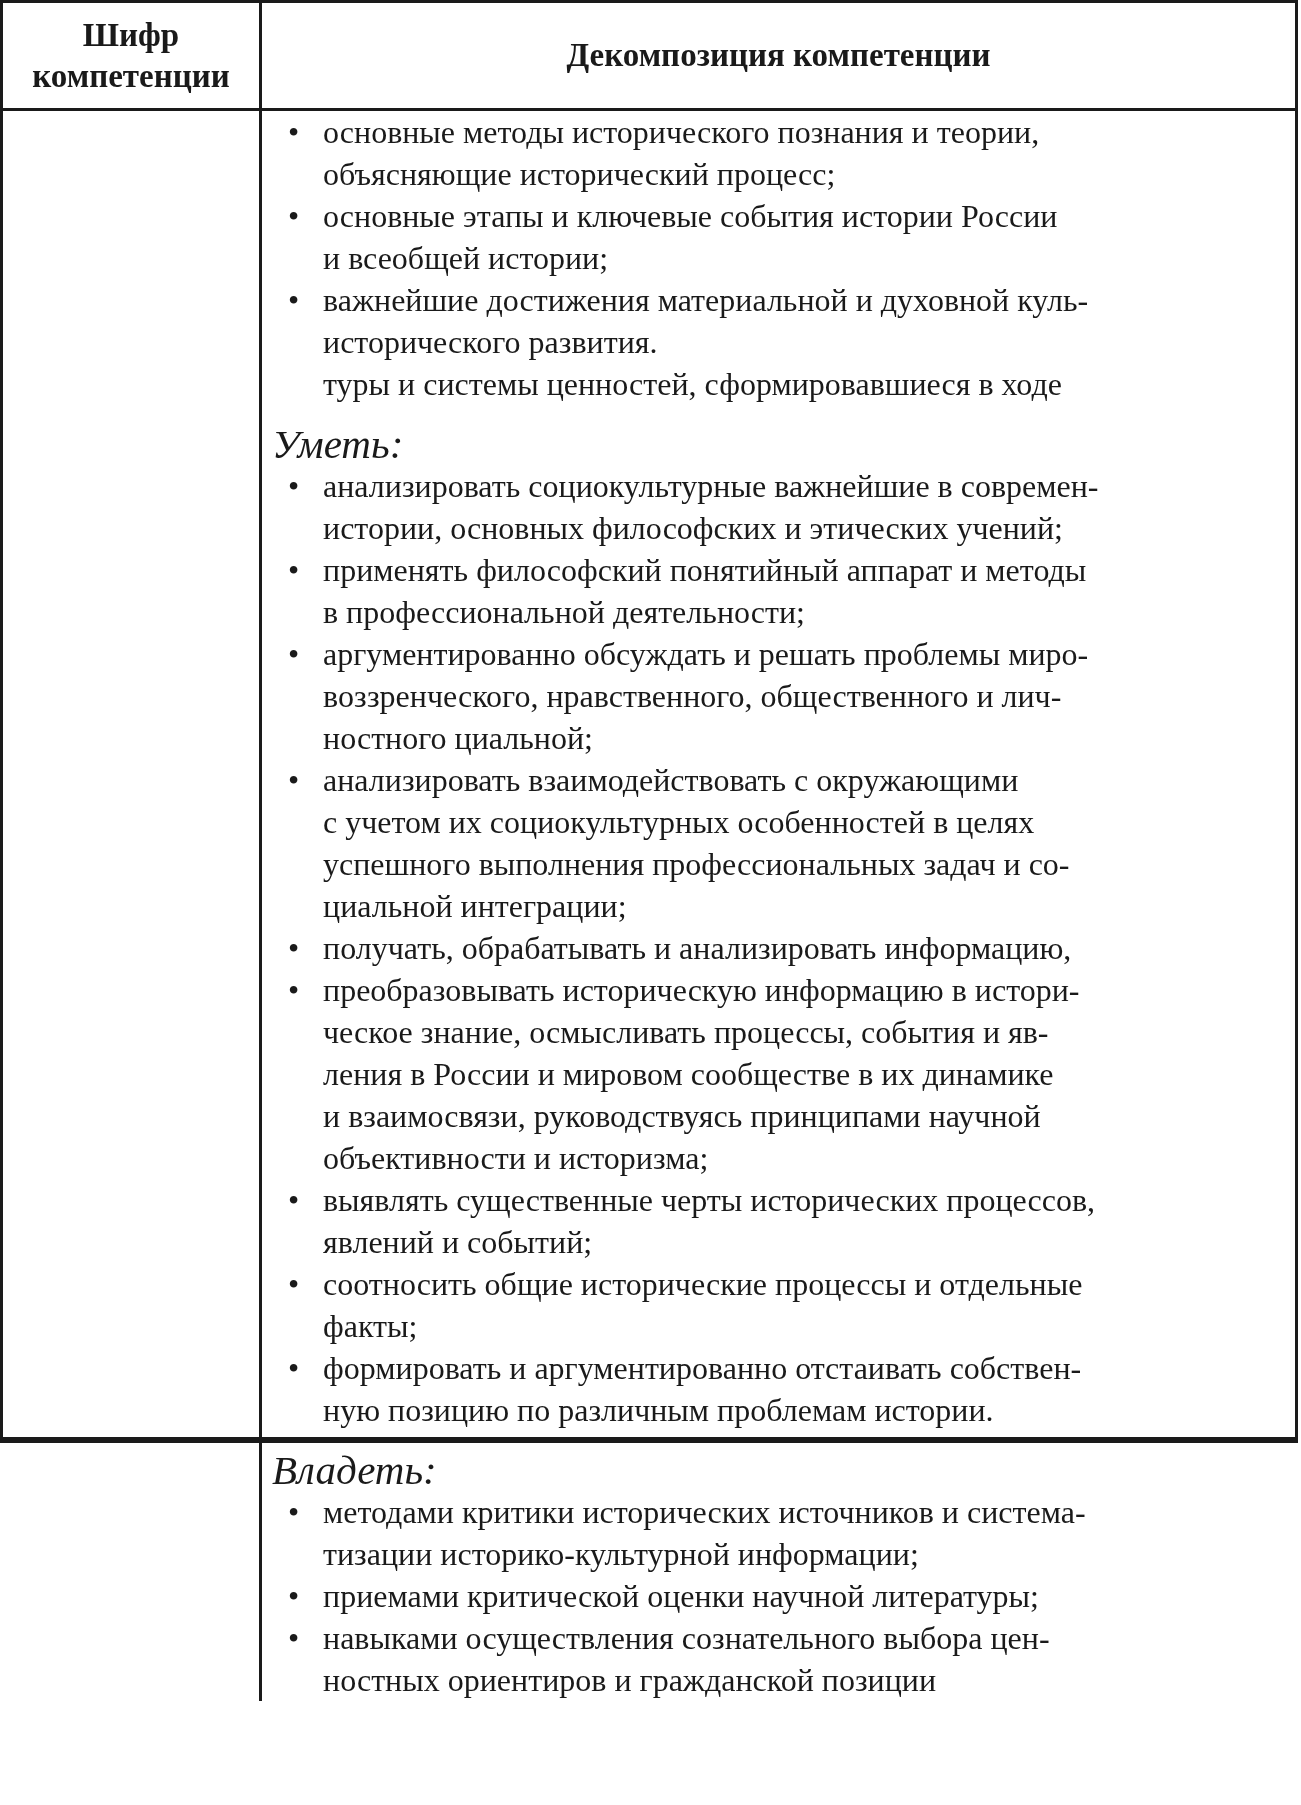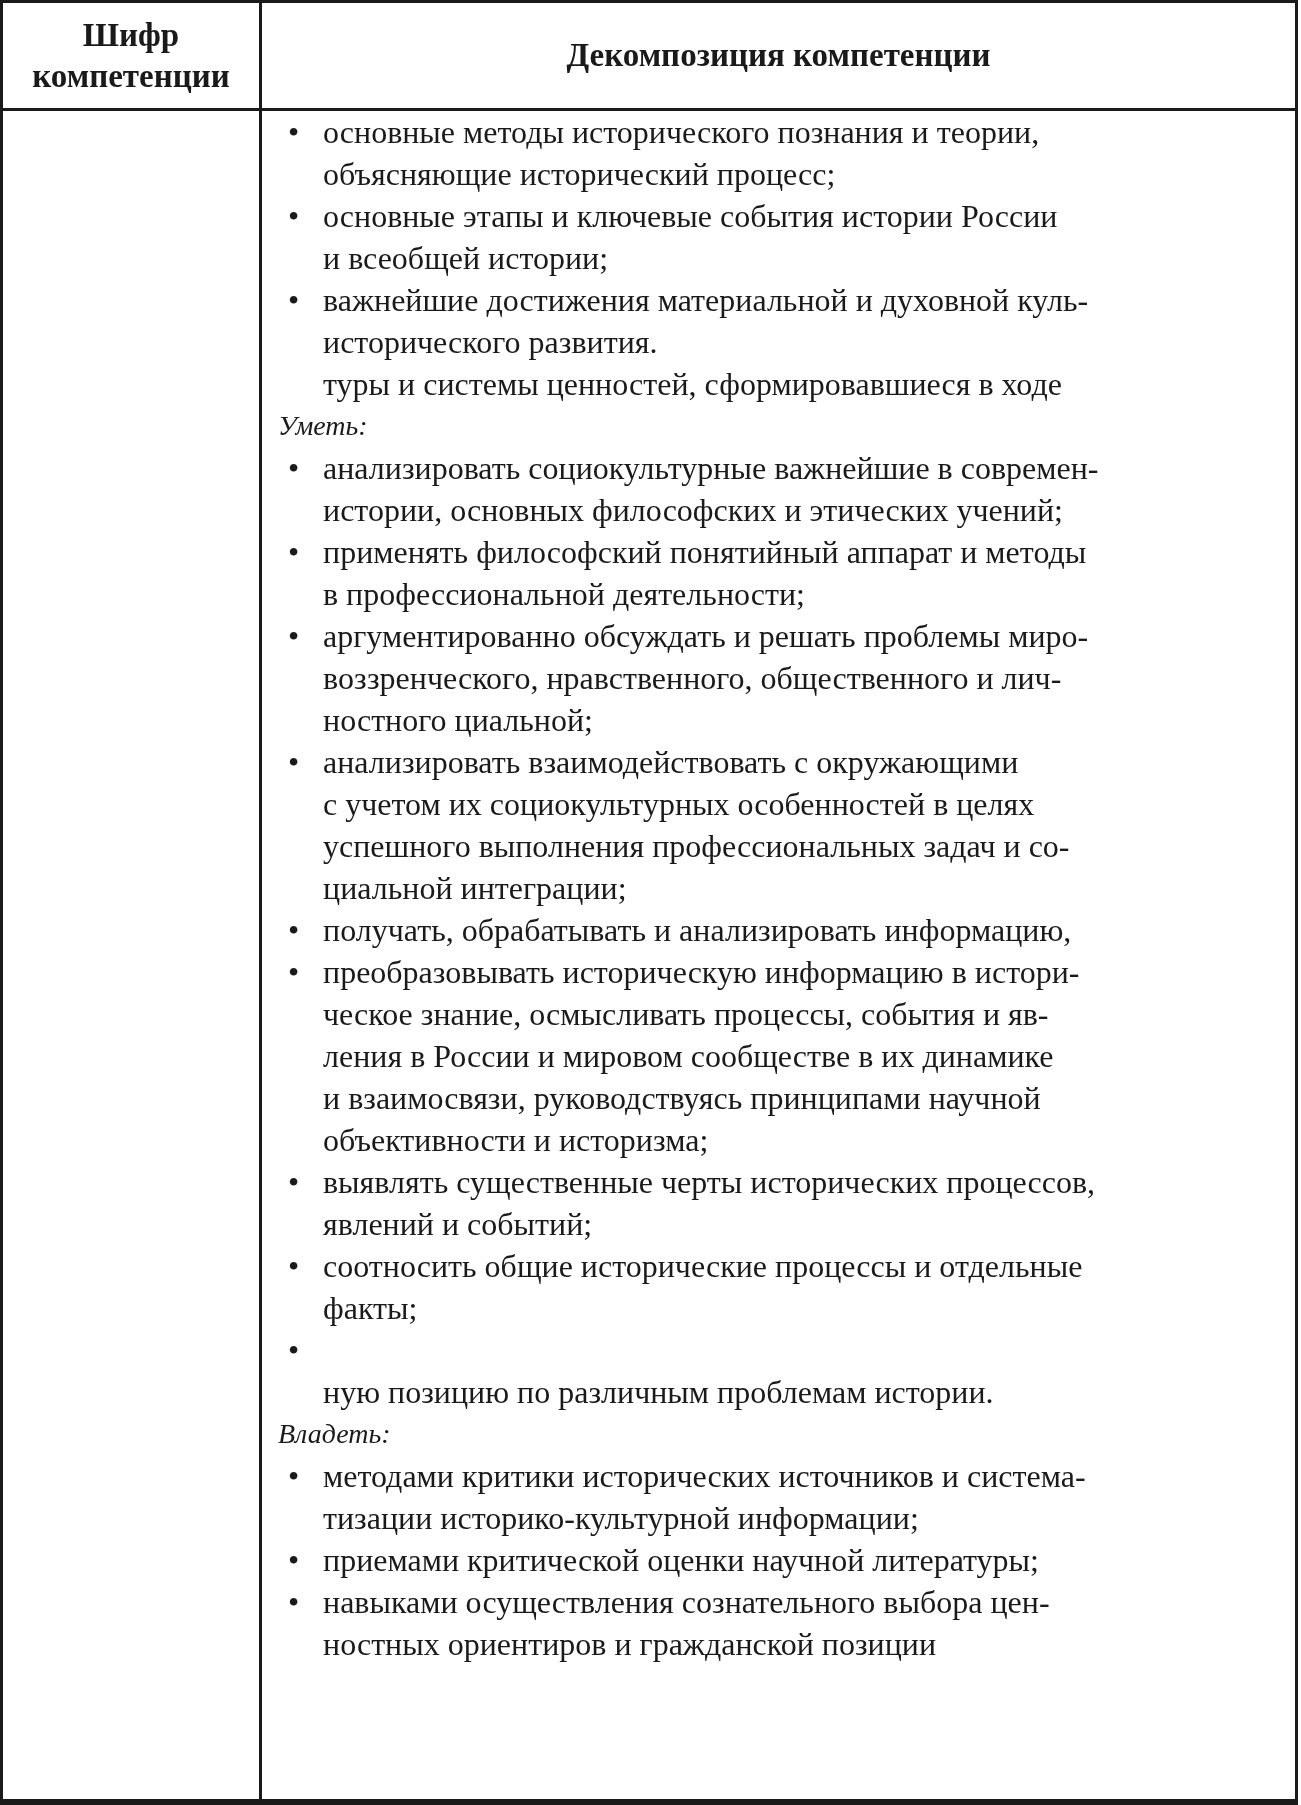--- a/index.html
+++ b/index.html
@@ -16,21 +16,21 @@
     width: 1301px;
     height: 1805px;
     background: #ffffff;
     overflow: hidden;
   }
   .comp-table {
     position: absolute;
     left: 0;
     top: 0;
     width: 1298px;
-    height: 1805px;
+    height: 1443px;
     box-sizing: border-box;
     border: 3px solid #1a1a1a;
     border-bottom-width: 6px;
     display: grid;
     grid-template-columns: 259px 1fr;
     grid-template-rows: 108px 1fr;
     background: #ffffff;
   }
   .cell {
     box-sizing: border-box;
@@ -66,24 +66,25 @@
   .line .bullet {
     position: absolute;
     left: 26px;
     top: 0;
     line-height: 42px;
     font-size: 32px;
   }
   .label-line {
     min-height: 42px;
     line-height: 42px;
-    font-size: 28px;
+    font-size: 41px;
     font-style: italic;
-    padding-left: 16px;
+    padding-left: 10px;
     white-space: nowrap;
+    margin-top: 18px;
   }
 </style>
 </head>
 <body>
 
 <div class="page">
   <div class="comp-table">
 
     <div class="cell col1 head">
       <span>Шифр</span>
@@ -122,21 +123,21 @@
         <div class="line"><span class="bullet">•</span><span>получать, обрабатывать и анализировать информацию,</span></div>
         <div class="line"><span class="bullet">•</span><span>преобразовывать историческую информацию в истори-</span></div>
         <div class="line"><span>ческое знание, осмысливать процессы, события и яв-</span></div>
         <div class="line"><span>ления в России и мировом сообществе в их динамике</span></div>
         <div class="line"><span>и взаимосвязи, руководствуясь принципами научной</span></div>
         <div class="line"><span>объективности и историзма;</span></div>
         <div class="line"><span class="bullet">•</span><span>выявлять существенные черты исторических процессов,</span></div>
         <div class="line"><span>явлений и событий;</span></div>
         <div class="line"><span class="bullet">•</span><span>соотносить общие исторические процессы и отдельные</span></div>
         <div class="line"><span>факты;</span></div>
-        <div class="line"><span class="bullet">•</span></div>
+        <div class="line"><span class="bullet">•</span><span>формировать и аргументированно отстаивать собствен-</span></div>
         <div class="line"><span>ную позицию по различным проблемам истории.</span></div>
         <div class="label-line">Владеть:</div>
         <div class="line"><span class="bullet">•</span><span>методами критики исторических источников и система-</span></div>
         <div class="line"><span>тизации историко-культурной информации;</span></div>
         <div class="line"><span class="bullet">•</span><span>приемами критической оценки научной литературы;</span></div>
         <div class="line"><span class="bullet">•</span><span>навыками осуществления сознательного выбора цен-</span></div>
         <div class="line"><span>ностных ориентиров и гражданской позиции</span></div>
       </div>
 
   </div>

